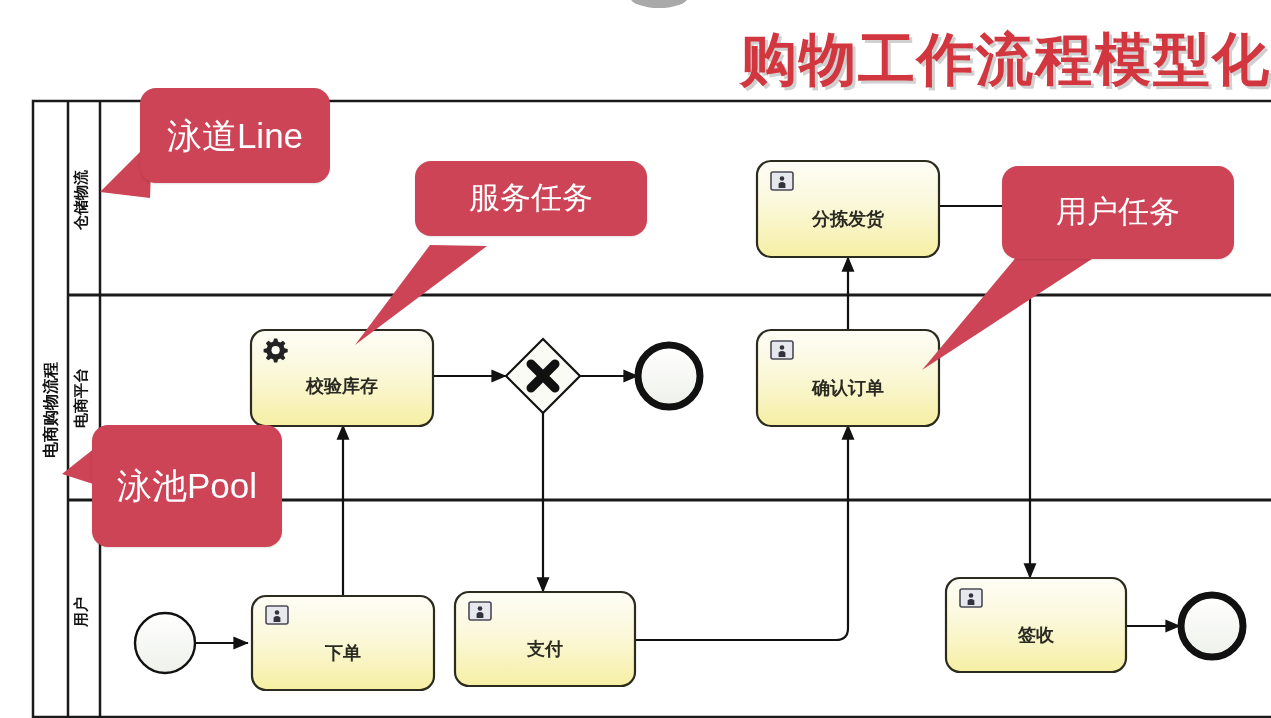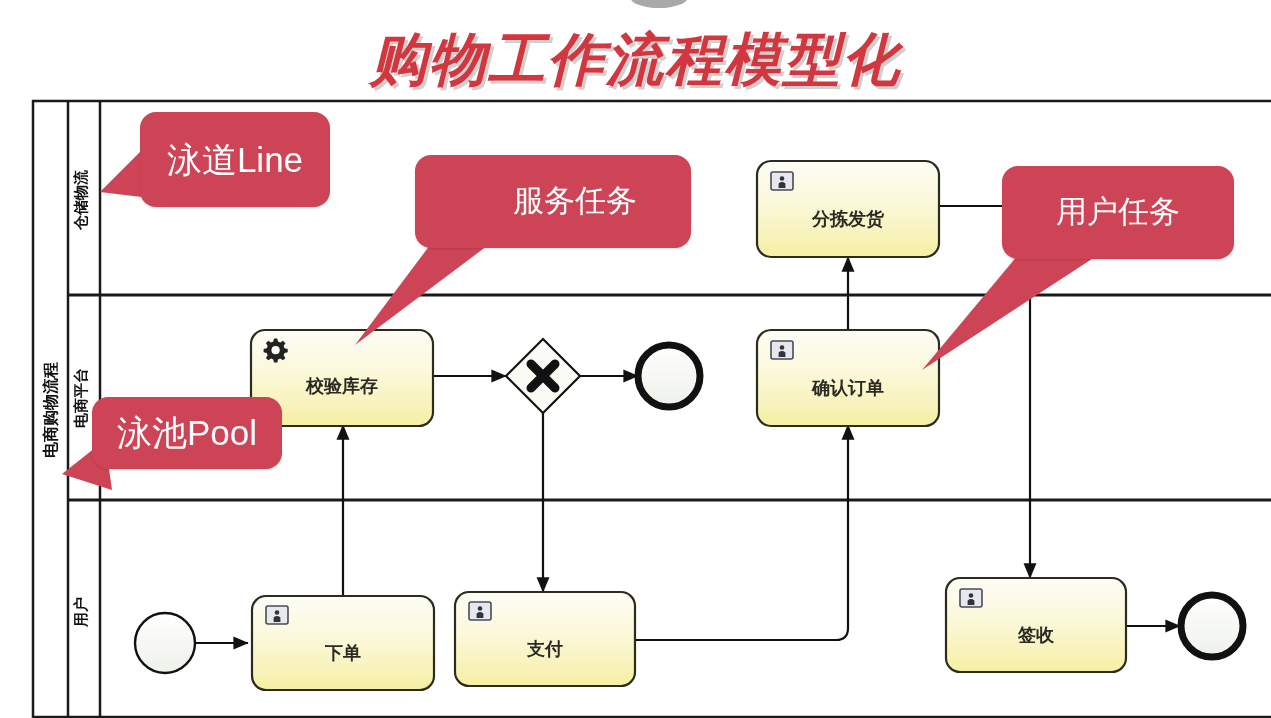--- a/index.html
+++ b/index.html
@@ -27,28 +27,27 @@
     background: #9a9a9a;
     opacity: .85;
   }
 
   
   #title {
     position: absolute;
     left: 0;
     top: 22px;
     width: 1271px;
-    text-align: center;
+    text-align: right;
     font-size: 57px;
     font-weight: bold;
     letter-spacing: 2px;
     color: #d2363f;
     text-shadow: 3px 3px 0 rgba(170,170,170,.55);
     white-space: nowrap;
-    font-style: italic;
   }
 
   
   #diagram {
     position: absolute;
     left: 0;
     top: 0;
     width: 1271px;
     height: 718px;
   }
@@ -64,24 +63,24 @@
     flex-direction: column;
     align-items: center;
     justify-content: center;
     line-height: 1.12;
     box-shadow: 0 1px 2px rgba(0,0,0,.12);
   }
   .callout .l1 { font-size: 31px; }
   .callout .l2 { font-size: 34px; }
   .callout.one-line .l1 { font-size: 35px; }
 
-  #callout-line     { left: 140px; top: 112px;  width: 190px; height: 95px; }
-  #callout-service  { left: 415px; top: 155px;  width: 232px; height: 93px; padding-left: 44px; }
+  #callout-line     { left: 140px; top: 88px;  width: 190px; height: 95px; }
+  #callout-service  { left: 415px; top: 161px;  width: 232px; height: 75px; }
   #callout-user     { left: 1002px; top: 166px; width: 232px; height: 93px; }
-  #callout-pool     { left: 92px;  top: 397px;  width: 190px; height: 72px; align-items: center; }
+  #callout-pool     { left: 92px;  top: 425px;  width: 190px; height: 122px; align-items: center; }
 
   #callout-line .l1 { font-size: 35px; }
   #callout-pool .l1 { font-size: 35px; }
 </style>
 </head>
 <body>
 
 <div id="page">
 
   <div id="top-artifact"></div>

